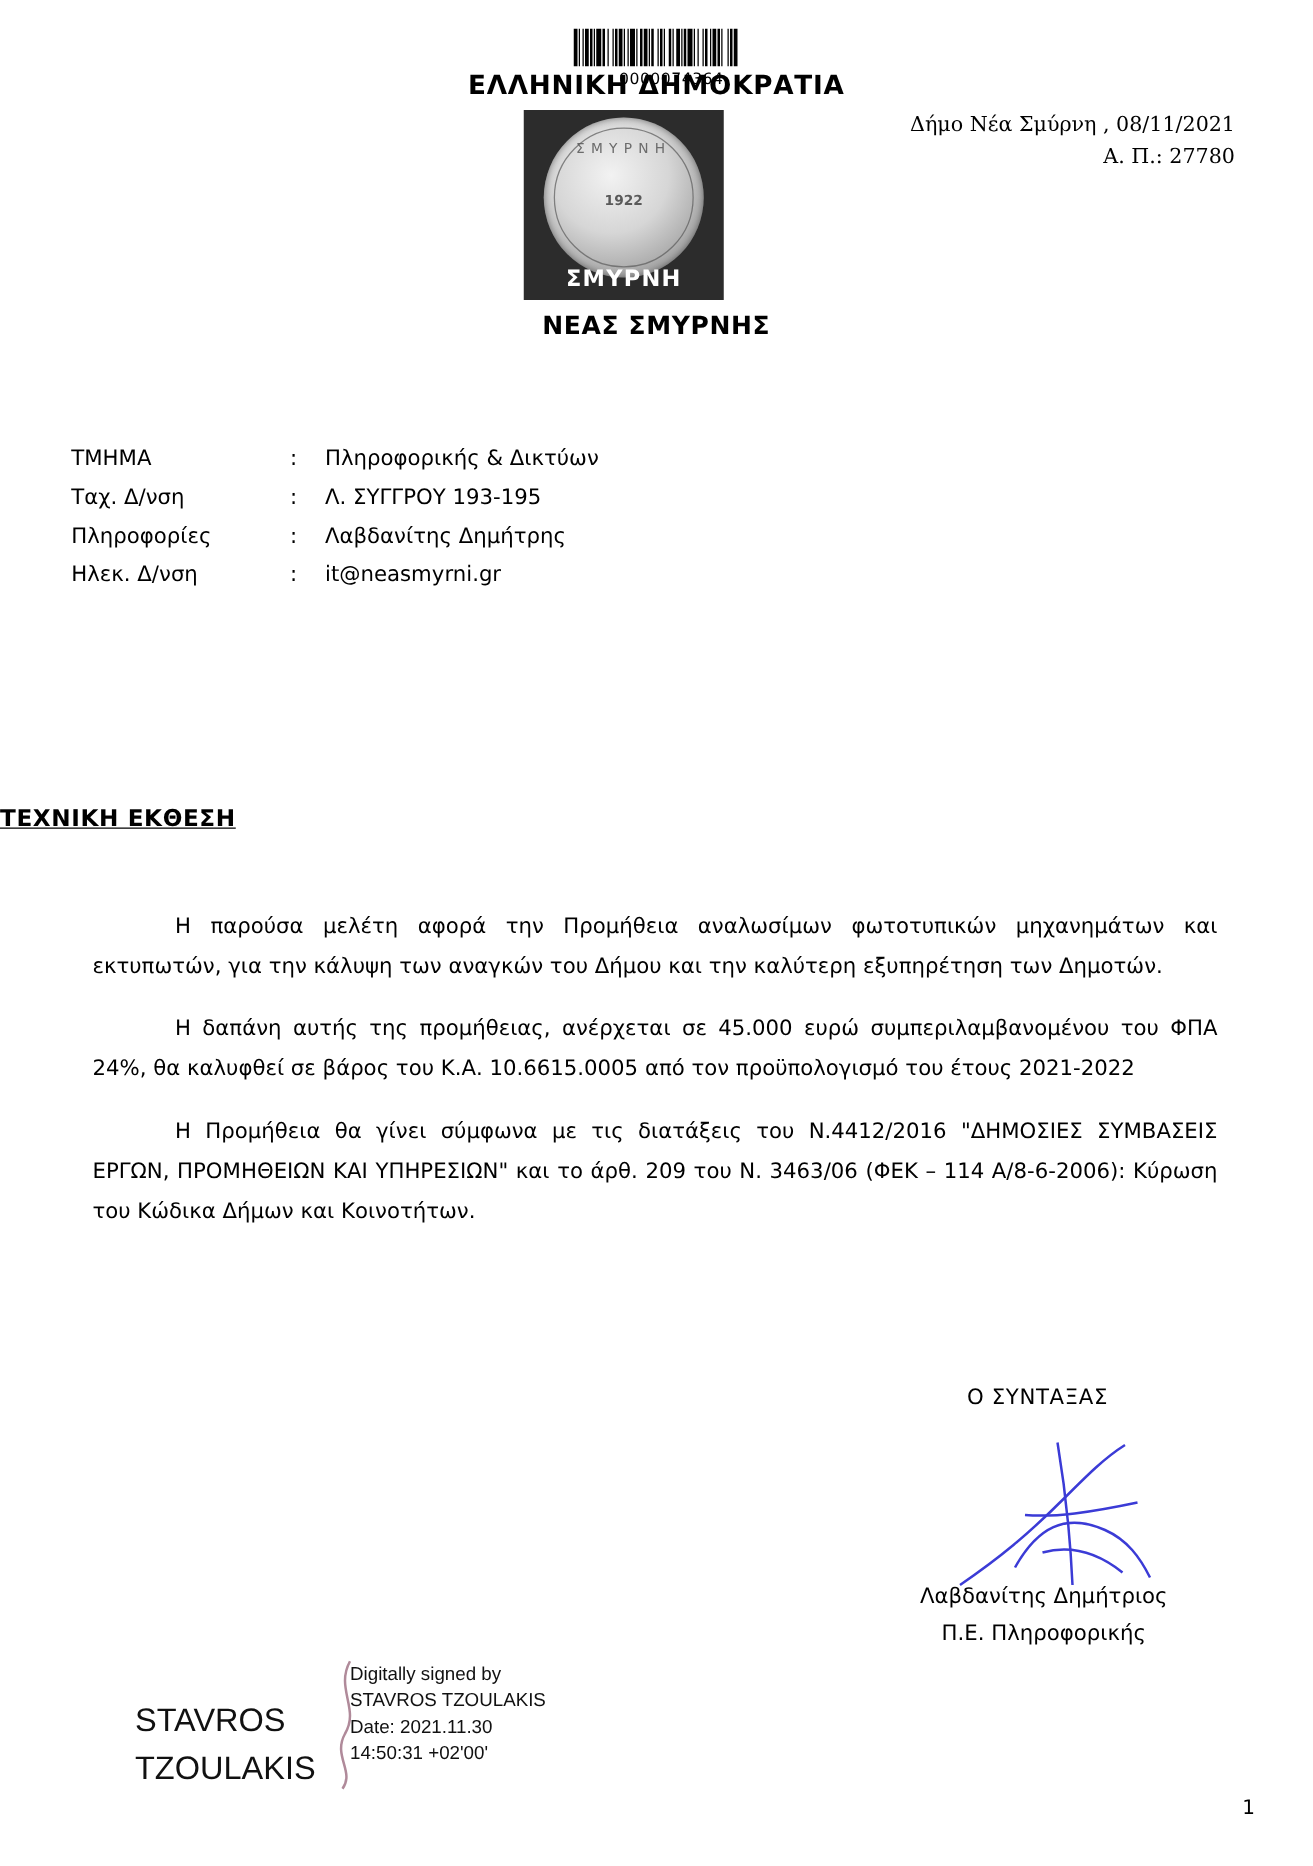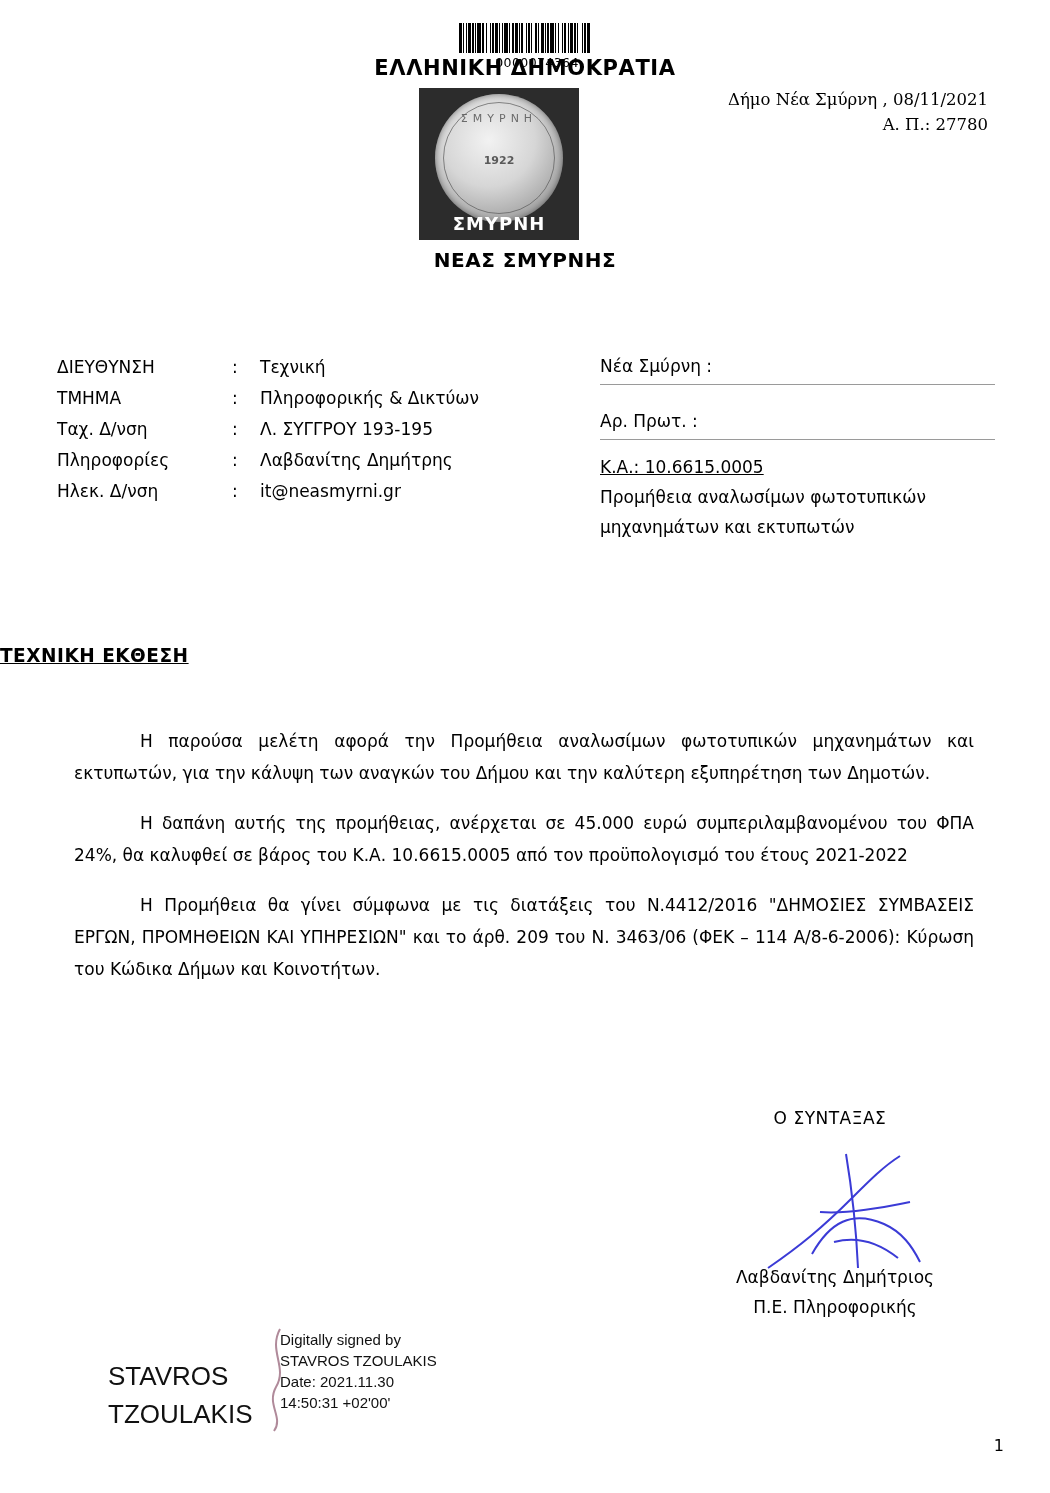--- a/index.html
+++ b/index.html
@@ -290,25 +290,20 @@
   <div class="city">ΝΕΑΣ ΣΜΥΡΝΗΣ</div>
 
   <div class="date-line">
     <div>Δήμο Νέα Σμύρνη , 08/11/2021</div>
     <div>Α. Π.: 27780</div>
   </div>
 
   <div class="info">
     <table>
       <tbody>
-        <tr>
-          <td class="lbl">ΔΙΕΥΘΥΝΣΗ</td>
-          <td class="sep">:</td>
-          <td class="val">Τεχνική</td>
-        </tr>
         <tr>
           <td class="lbl">ΤΜΗΜΑ</td>
           <td class="sep">:</td>
           <td class="val">Πληροφορικής &amp; Δικτύων</td>
         </tr>
         <tr>
           <td class="lbl">Ταχ. Δ/νση</td>
           <td class="sep">:</td>
           <td class="val">Λ. ΣΥΓΓΡΟΥ 193-195</td>
         </tr>
@@ -319,28 +314,20 @@
         </tr>
         <tr>
           <td class="lbl">Ηλεκ. Δ/νση</td>
           <td class="sep">:</td>
           <td class="val">it@neasmyrni.gr</td>
         </tr>
       </tbody>
     </table>
   </div>
 
-  <div class="right-block">
-    <div class="rb-row">Νέα Σμύρνη :</div>
-    <div class="rb-gap"></div>
-    <div class="rb-row">Αρ. Πρωτ. :</div>
-    <div class="ka">Κ.Α.: 10.6615.0005</div>
-    <div class="purchase">Προμήθεια αναλωσίμων φωτοτυπικών</div>
-    <div class="purchase">μηχανημάτων και εκτυπωτών</div>
-  </div>
 
   <div class="doc-title">ΤΕΧΝΙΚΗ ΕΚΘΕΣΗ</div>
 
   <div class="body-text">
     <p>Η παρούσα μελέτη αφορά την Προμήθεια αναλωσίμων φωτοτυπικών μηχανημάτων και εκτυπωτών, για την κάλυψη των αναγκών του Δήμου και την καλύτερη εξυπηρέτηση των Δημοτών.</p>
     <p>Η δαπάνη αυτής της προμήθειας, ανέρχεται σε 45.000 ευρώ συμπεριλαμβανομένου του ΦΠΑ 24%, θα καλυφθεί σε βάρος του Κ.Α. 10.6615.0005 από τον προϋπολογισμό του έτους 2021-2022</p>
     <p>Η Προμήθεια θα γίνει σύμφωνα με τις διατάξεις του Ν.4412/2016 "ΔΗΜΟΣΙΕΣ ΣΥΜΒΑΣΕΙΣ ΕΡΓΩΝ, ΠΡΟΜΗΘΕΙΩΝ ΚΑΙ ΥΠΗΡΕΣΙΩΝ" και το άρθ. 209 του Ν. 3463/06 (ΦΕΚ – 114 Α/8-6-2006): Κύρωση του Κώδικα Δήμων και Κοινοτήτων.</p>
   </div>
 
   <div class="sig-title">Ο ΣΥΝΤΑΞΑΣ</div>

